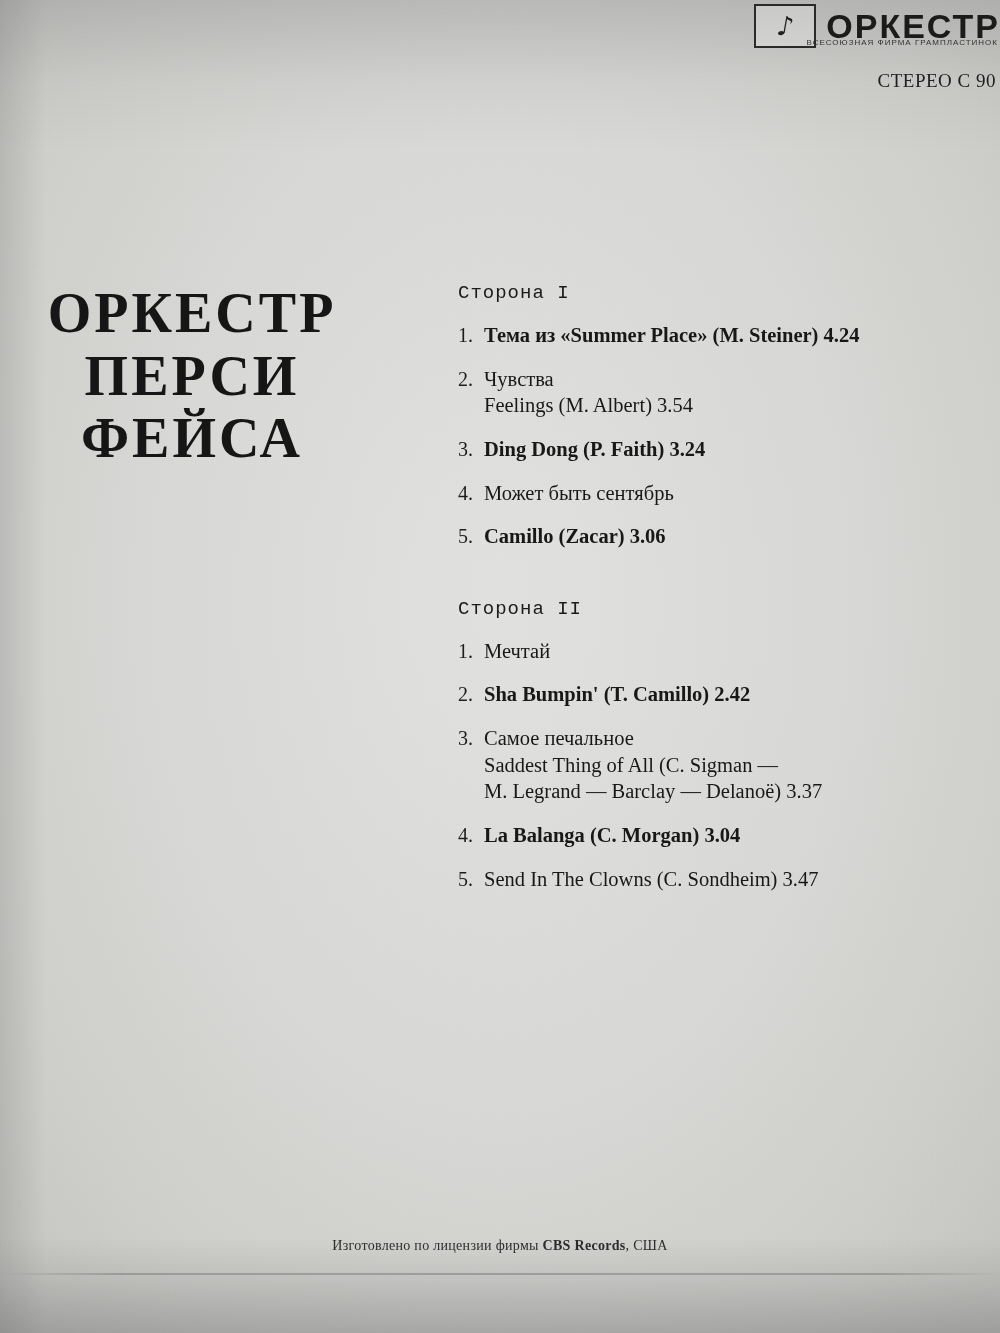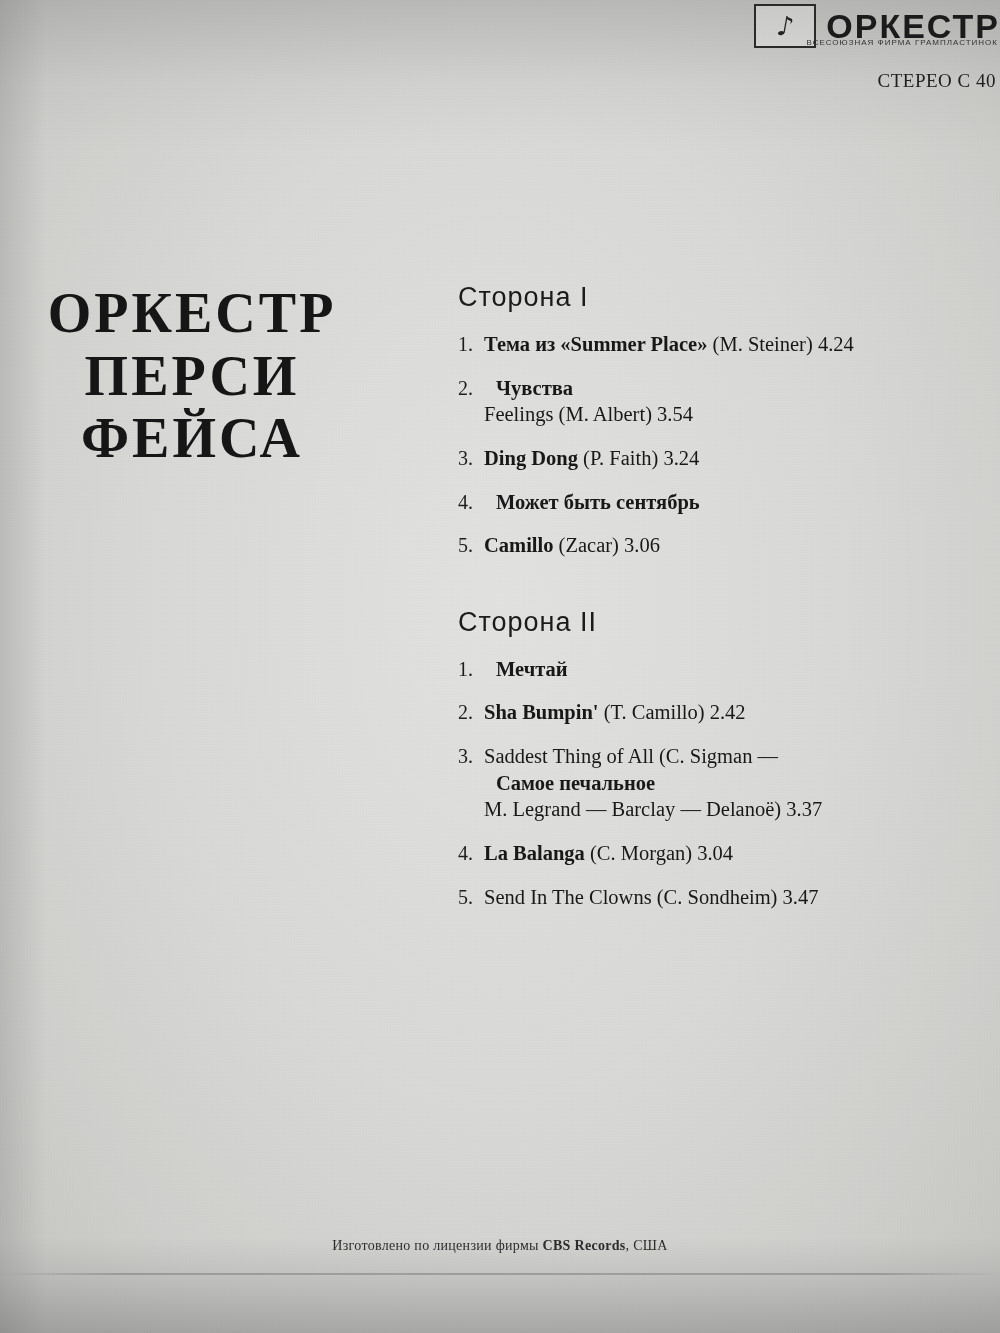--- a/index.html
+++ b/index.html
@@ -139,22 +139,22 @@
   .artist div { white-space: nowrap; }
 
   
   .tracks {
     position: absolute;
     left: 458px;
     top: 282px;
     width: 500px;
   }
   .side-title {
-    font-family: Liberation Sans, sans-serif;
-    font-size: 27px;
+    font-family: Liberation Mono, monospace;
+    font-size: 19px;
     letter-spacing: 1px;
     color: #1b1b1b;
     margin-bottom: 18px;
   }
   .side-block + .side-block { margin-top: 48px; }
   .track {
     display: flex;
     align-items: flex-start;
     margin-bottom: 17px;
   }
@@ -165,23 +165,23 @@
     line-height: 1.32;
     color: #1d1d1d;
   }
   .track-body { flex: 1 1 auto; }
   .t-line {
     font-size: 20.5px;
     line-height: 1.3;
     color: #181818;
     white-space: nowrap;
   }
-  .t-line.ru { font-weight: bold; margin-left: 12px; }
+  .t-line.ru { font-weight: normal; }
   .t-line .bold { font-weight: bold; text-align: right; }
-  .t-line .light { font-weight: normal; margin-top: 24px; }
+  .t-line .light { font-weight: bold; margin-top: 24px; }
 
   
   .footer {
     position: absolute;
     left: 0; right: 0;
     top: 1238px;
     text-align: center;
     font-family: "Liberation Serif", serif;
     font-size: 14px;
     letter-spacing: 0.3px;
@@ -200,21 +200,21 @@
   <div class="header">
     <div class="label-logo">
       <div class="logo-box">
         <span class="logo-glyph">♪</span>
       </div>
       <div class="brand">
         <span>ОРКЕСТР</span>
         <span class="brand-sub">ВСЕСОЮЗНАЯ ФИРМА ГРАМПЛАСТИНОК</span>
       </div>
     </div>
-    <div class="catalog">СТЕРЕО С 40</div>
+    <div class="catalog">СТЕРЕО С 90</div>
   </div>
 
   <div class="artist">
     <div>ОРКЕСТР</div>
     <div>ПЕРСИ</div>
     <div>ФЕЙСА</div>
   </div>
 
   <div class="tracks">
 
@@ -279,22 +279,22 @@
         <div class="track-body">
           <div class="t-line">
             <span class="bold">Sha Bumpin'</span><span class="light"> (T. Camillo)  2.42</span>
           </div>
         </div>
       </div>
 
       <div class="track">
         <div class="track-num">3.</div>
         <div class="track-body">
+          <div class="t-line ru">Самое печальное</div>
           <div class="t-line">Saddest Thing of All (C. Sigman —</div>
-          <div class="t-line ru">Самое печальное</div>
           <div class="t-line">M. Legrand — Barclay — Delanoë)  3.37</div>
         </div>
       </div>
 
       <div class="track">
         <div class="track-num">4.</div>
         <div class="track-body">
           <div class="t-line">
             <span class="bold">La Balanga</span><span class="light"> (C. Morgan)  3.04</span>
           </div>

